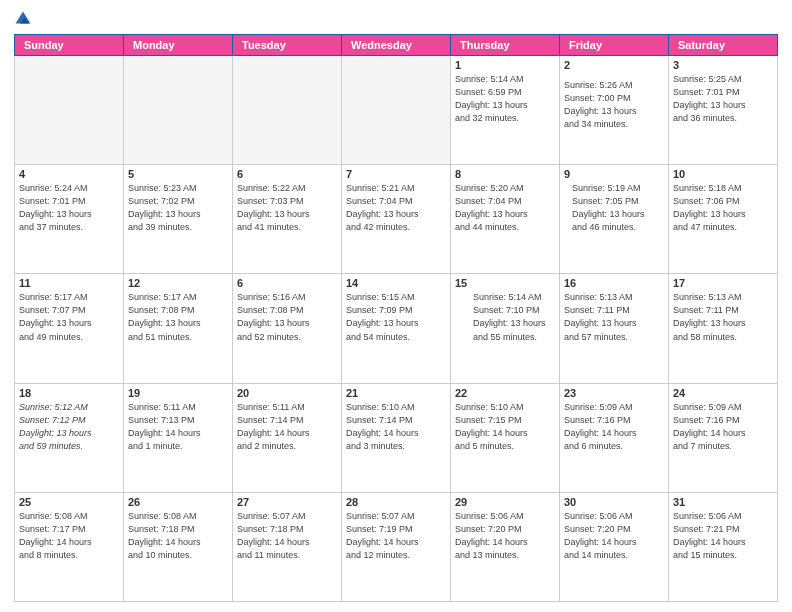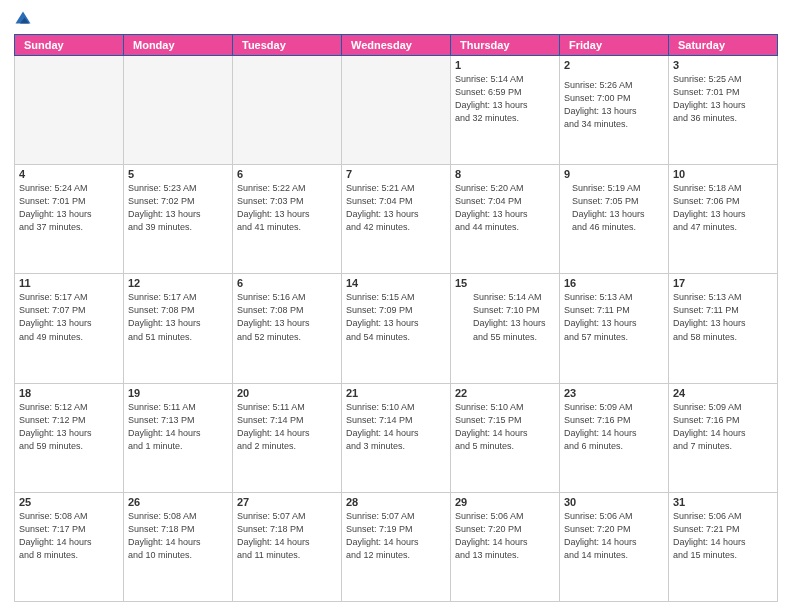--- a/index.html
+++ b/index.html
@@ -258,21 +258,21 @@
             <span class="day-number">17</span>
             <div class="day-info" style="white-space: pre-line;">Sunrise: 5:13 AM
 Sunset: 7:11 PM
 Daylight: 13 hours
 and 58 minutes.</div>
           </td>
         </tr>
         <tr>
           <td>
             <span class="day-number">18</span>
-            <div class="day-info" style="white-space: pre-line;">Sunrise: 5:12 AM
+            <div class="day-info" style="white-space: pre-line; font-style: italic;">Sunrise: 5:12 AM
 Sunset: 7:12 PM
 Daylight: 13 hours
 and 59 minutes.</div>
           </td>
           <td>
             <span class="day-number">19</span>
             <div class="day-info" style="white-space: pre-line;">Sunrise: 5:11 AM
 Sunset: 7:13 PM
 Daylight: 14 hours
 and 1 minute.</div>

